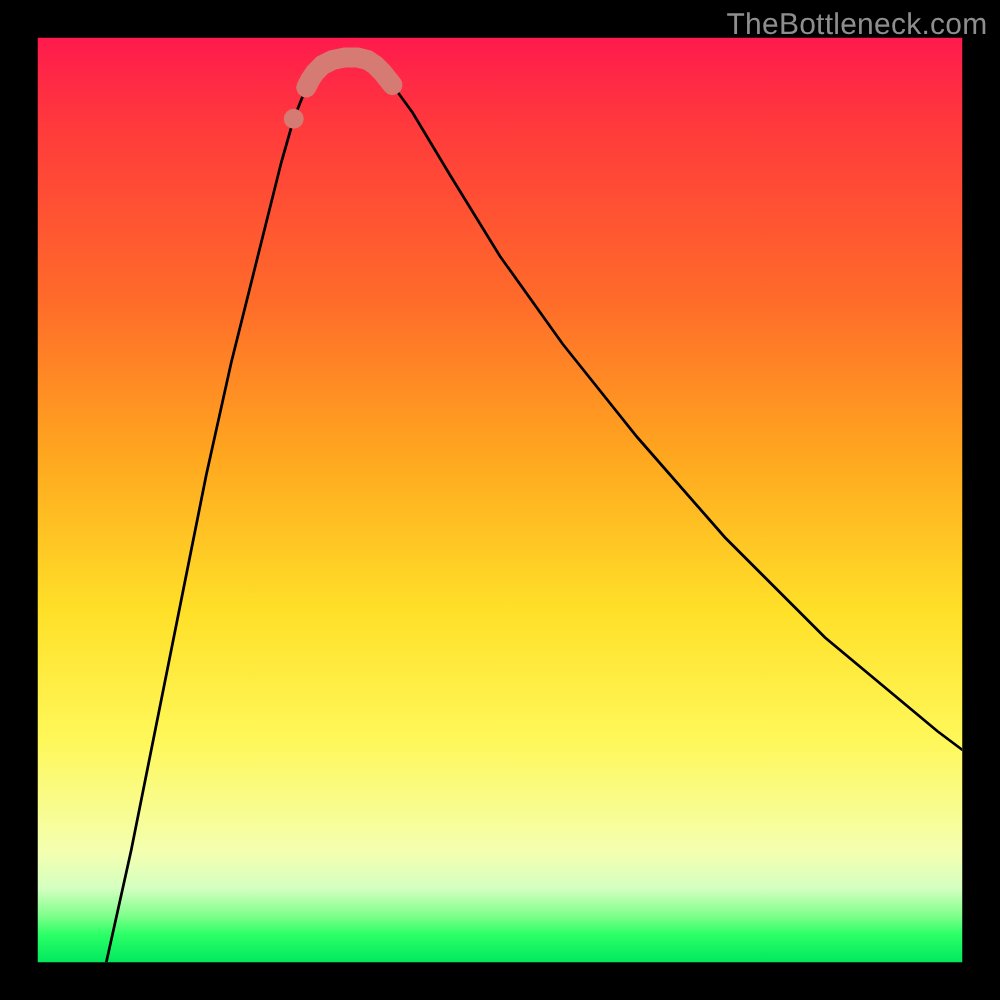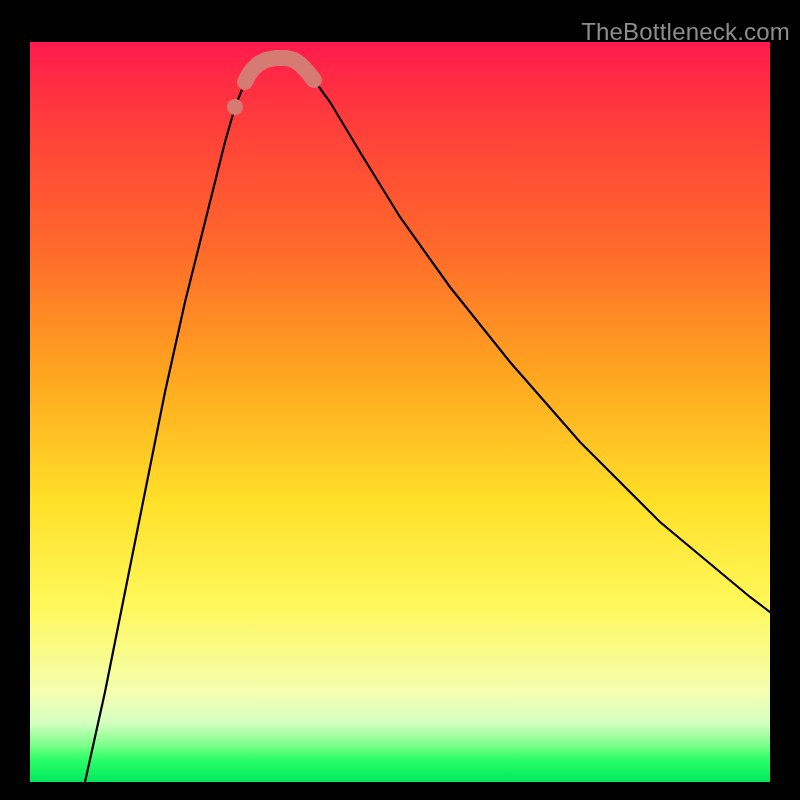--- a/index.html
+++ b/index.html
@@ -8,21 +8,20 @@
     width: 800px;
     height: 800px;
     overflow: hidden;
     background: #000;
     font-family: Arial, Helvetica, sans-serif;
   }
   .frame {
     position: absolute;
     inset: 0;
     background: #000;
-    margin-top: 12px;
   }
   .plot-area {
     position: absolute;
     left: 30px;
     top: 30px;
     width: 740px;
     height: 740px;
     overflow: hidden;
   }
   .gradient {

